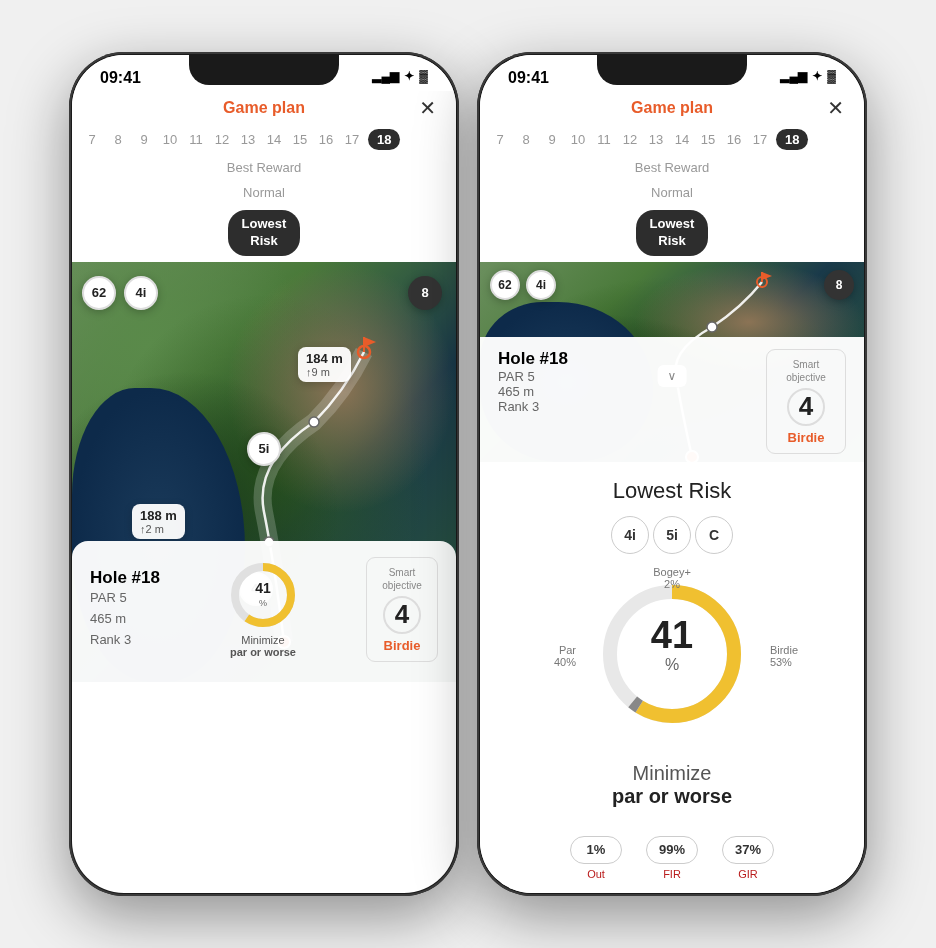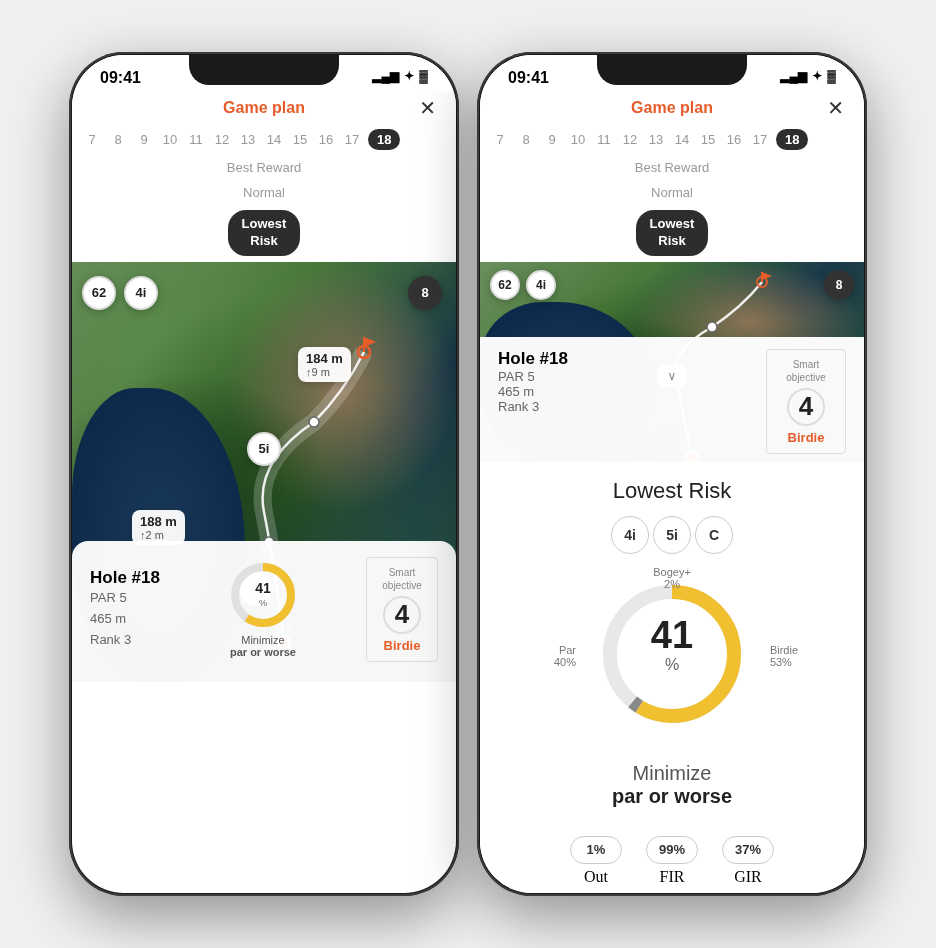--- a/index.html
+++ b/index.html
@@ -208,21 +208,21 @@
     .donut-label {
       font-size: 11px;
       color: #555;
       text-align: center;
       margin-top: 4px;
     }
     .donut-label strong { font-weight: 700; }
     
     .smart-obj {
       border: 1.5px solid #ddd;
-      border-radius: 4px;
+      border-radius: 9px;
       padding: 8px 12px;
       text-align: center;
       min-width: 72px;
     }
     .smart-obj .so-title { font-size: 10px; color: #888; line-height: 1.3; }
     .smart-obj .so-number {
       font-size: 26px;
       font-weight: 700;
       color: #222;
       width: 38px; height: 38px;
@@ -325,21 +325,21 @@
     }
     .stat-pill {
       width: 52px; height: 28px;
       border-radius: 14px;
       border: 1.5px solid #ccc;
       display: flex; align-items: center; justify-content: center;
       font-size: 13px; font-weight: 600;
       color: #333;
       margin-bottom: 4px;
     }
-    .stat-name { font-size: 16px; color: #000000; font-family: Liberation Serif, serif; }
+    .stat-name { font-size: 11px; color: #b91c1c; }
   </style>
 </head>
 <body>
 
 <div class="phones-container">
   <div class="phone">
     <div class="phone-inner">
       <div class="notch"></div>
 
       <div class="status-bar">
@@ -393,21 +393,21 @@
             <circle cx="280" cy="90" r="6" fill="none" stroke="#e85c2a" stroke-width="2.5"></circle>
 
             <line x1="280" y1="90" x2="280" y2="75" stroke="#e85c2a" stroke-width="2"></line>
             <polygon points="280,75 292,80 280,85" fill="#e85c2a"></polygon>
           </svg>
 
           <div class="dist-label" style="top:85px; left:180px;margin-left:46px;">
             <span>184 m</span>
             <small>↑9 m</small>
           </div>
-          <div class="dist-label" style="top:248px; left:60px;">
+          <div class="dist-label" style="top:242px; left:60px;">
             <span>188 m</span>
             <small>↑2 m</small>
           </div>
 
           <div class="club-marker" style="top:14px;left:10px;">62</div>
           <div class="club-marker" style="top:14px;left:52px;">4i</div>
           <div class="club-marker dark" style="top:14px;right:14px;">8</div>
           <div class="club-marker" style="top:170px;left:50%;transform:translateX(-50%);">5i</div>
           <div class="club-marker" style="top:310px;left:48%;transform:translateX(-50%);">4i</div>
         </div>

